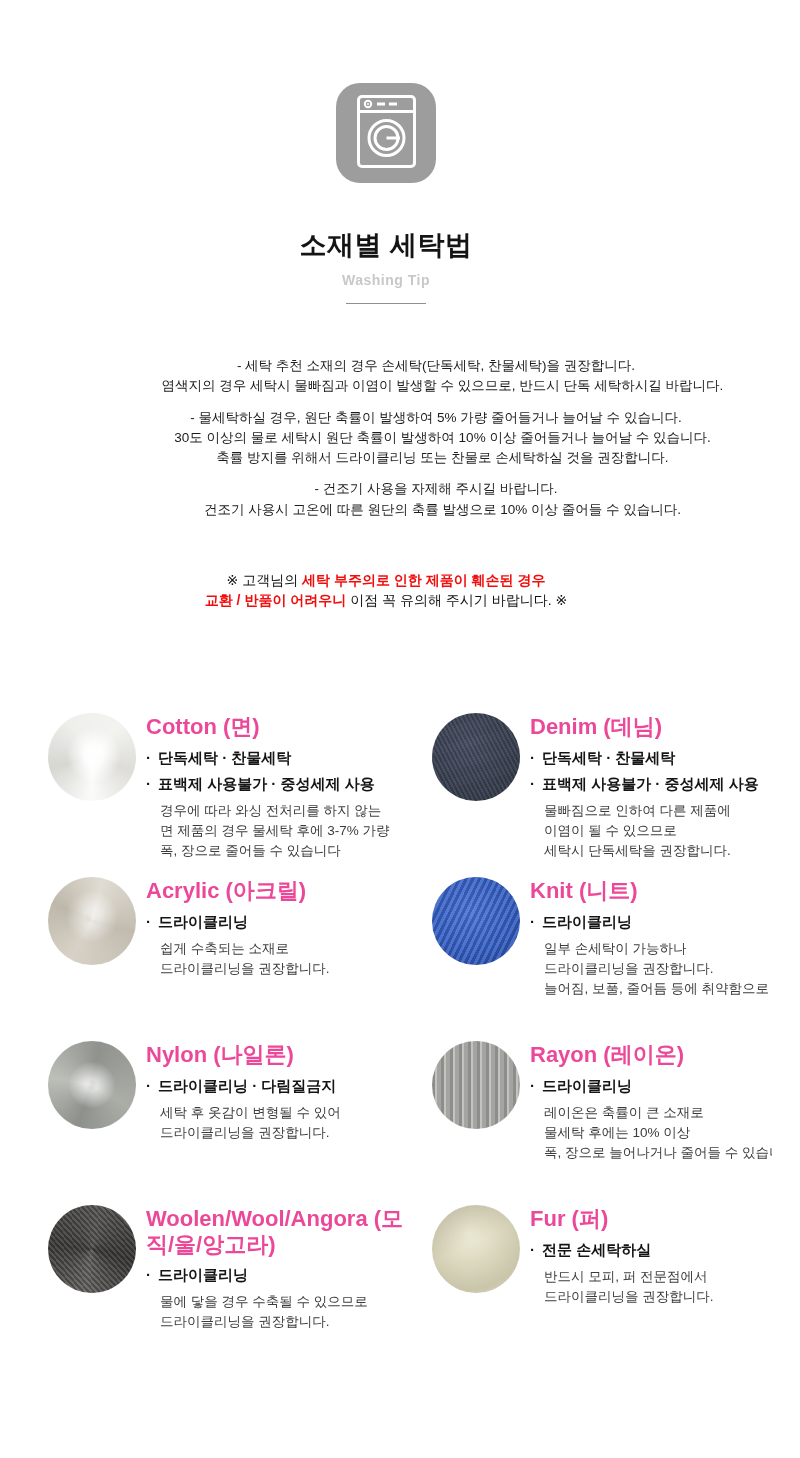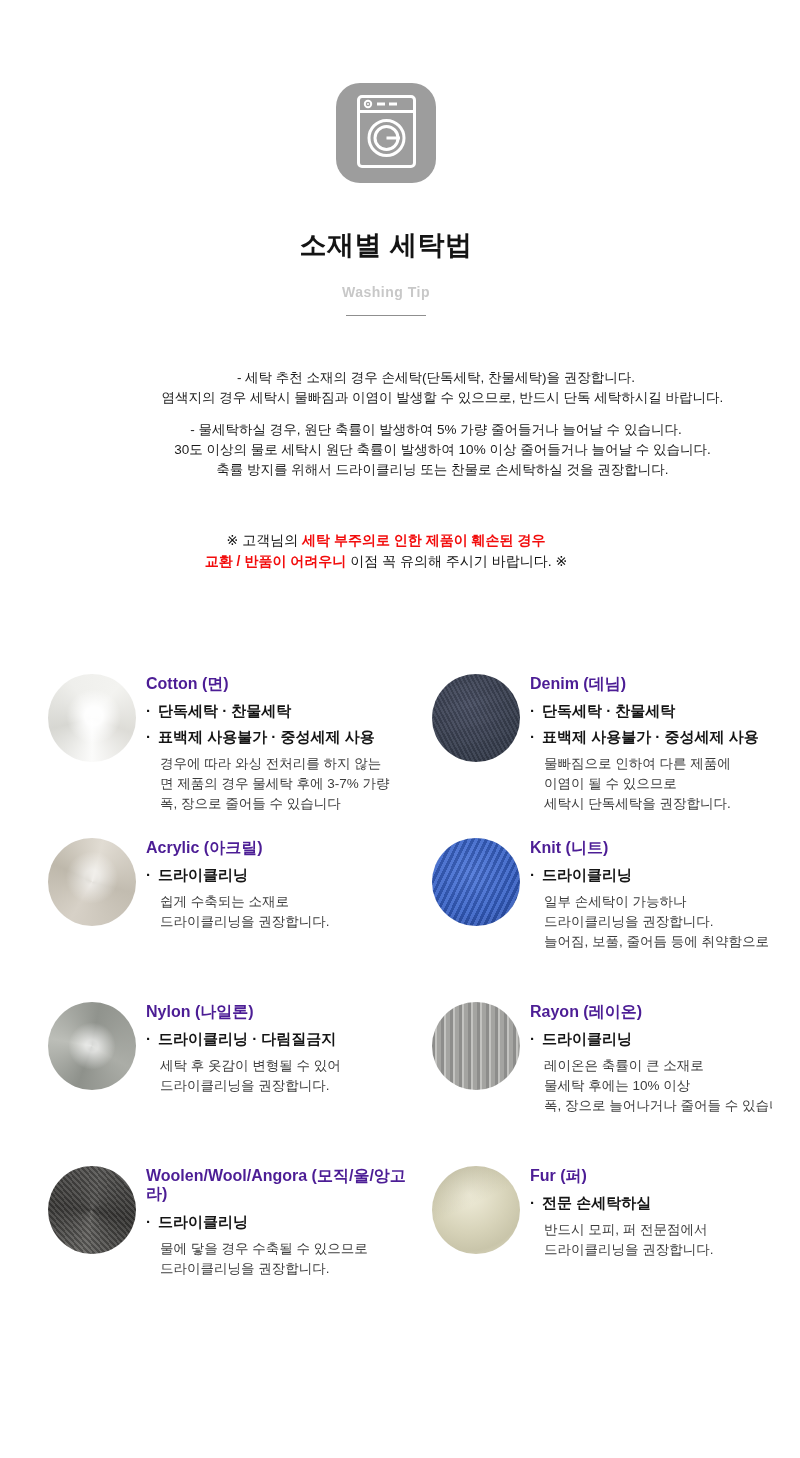--- a/index.html
+++ b/index.html
@@ -16,21 +16,21 @@
   .machine-badge {
     width: 100px; height: 100px; margin: 0 auto;
     background: #9d9d9d; border-radius: 24px;
     display: flex; align-items: center; justify-content: center;
   }
   .page-title {
     margin-top: 44px;
     font-size: 27px; font-weight: 800; color: #141414; letter-spacing: 0.5px;
   }
   .page-subtitle {
-    margin-top: 21px;
+    margin-top: 9px;
     font-size: 14px; font-weight: 700; color: #c8c8c8; letter-spacing: 0.5px;
   }
   .divider { width: 80px; height: 1px; background: #8f8f8f; margin: 15px auto 0; }
 
   
   .star-line {
     margin: 33px 0 0 122px;
     font-size: 13.5px; color: #111; line-height: 1.45;
   }
   .paras { margin: 52px 40px 0 140px; text-align: center; }
@@ -55,21 +55,21 @@
     grid-template-columns: 384px 368px;
     padding-left: 48px;
   }
   .mat { display: flex; align-items: flex-start; min-height: 164px; }
   .swatch {
     width: 88px; height: 88px; border-radius: 50%;
     flex: 0 0 88px; margin-right: 10px;
   }
   .mat-text { padding-top: 1px; }
   .mat-title {
-    font-size: 16px; font-weight: 700; color: #4c1d95;
+    font-size: 22px; font-weight: 700; color: #ec4899;
     line-height: 1.15; margin-bottom: 9px; max-width: 265px;
   }
   .mat-bullet {
     font-size: 15px; font-weight: 700; color: #141414;
     line-height: 1.2; margin-bottom: 8px;
   }
   .mat-bullet .dot { margin-right: 7px; }
   .mat-detail {
     font-size: 13.5px; color: #3c3c3c; line-height: 1.48;
     white-space: pre-line; padding-left: 14px; margin-top: 2px; max-width: 270px;
@@ -126,20 +126,22 @@
     <div class="divider"></div>
   </div>
 
 
   <div class="paras">
     <div class="para">- 세탁 추천 소재의 경우 손세탁(단독세탁, 찬물세탁)을 권장합니다.
 염색지의 경우 세탁시 물빠짐과 이염이 발생할 수 있으므로, 반드시 단독 세탁하시길 바랍니다.</div>
     <div class="para">- 물세탁하실 경우, 원단 축률이 발생하여 5% 가량 줄어들거나 늘어날 수 있습니다.
 30도 이상의 물로 세탁시 원단 축률이 발생하여 10% 이상 줄어들거나 늘어날 수 있습니다.
 축률 방지를 위해서 드라이클리닝 또는 찬물로 손세탁하실 것을 권장합니다.</div>
+    <div class="para">- 건조기 사용을 자제해 주시길 바랍니다.
+건조기 사용시 고온에 따른 원단의 축률 발생으로 10% 이상 줄어들 수 있습니다.</div>
   </div>
 
   <div class="warning">
     <div>
       <span>※ 고객님의</span>
       <span class="red">세탁 부주의로 인한 제품이 훼손된 경우</span>
     </div>
     <div>
       <span class="red">교환 / 반품이 어려우니</span>
       <span>이점 꼭 유의해 주시기 바랍니다. ※</span>

